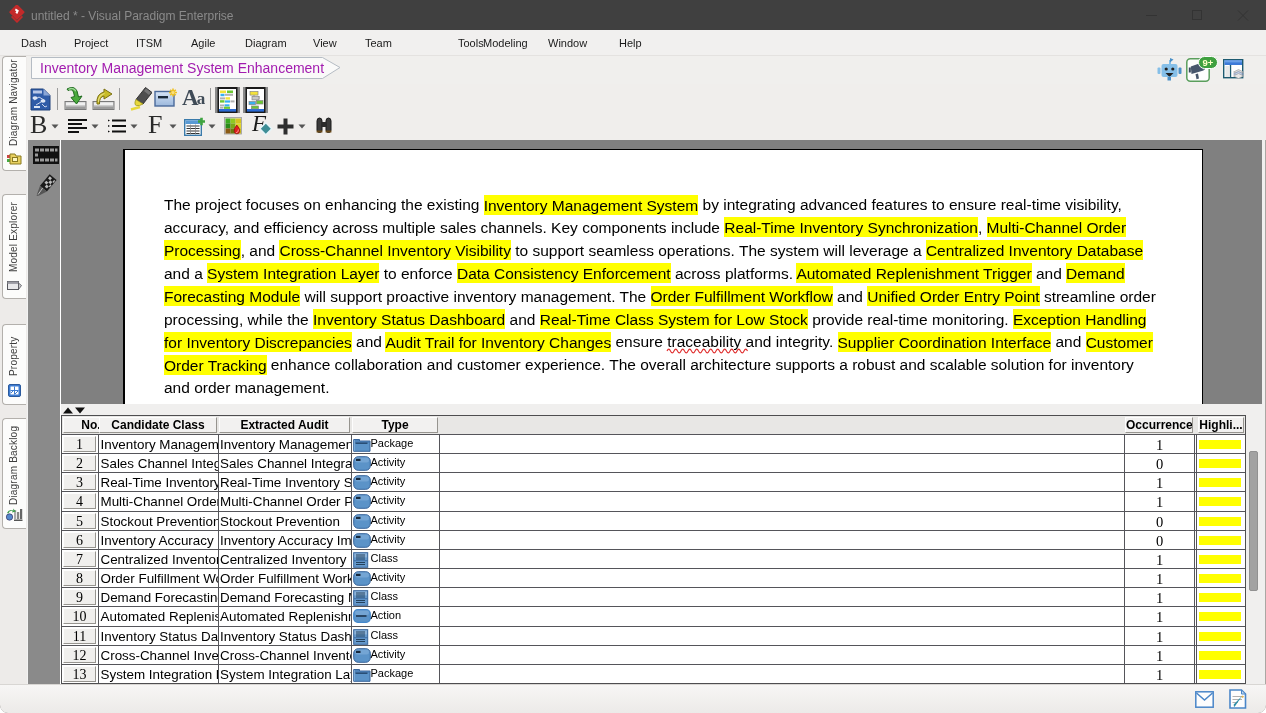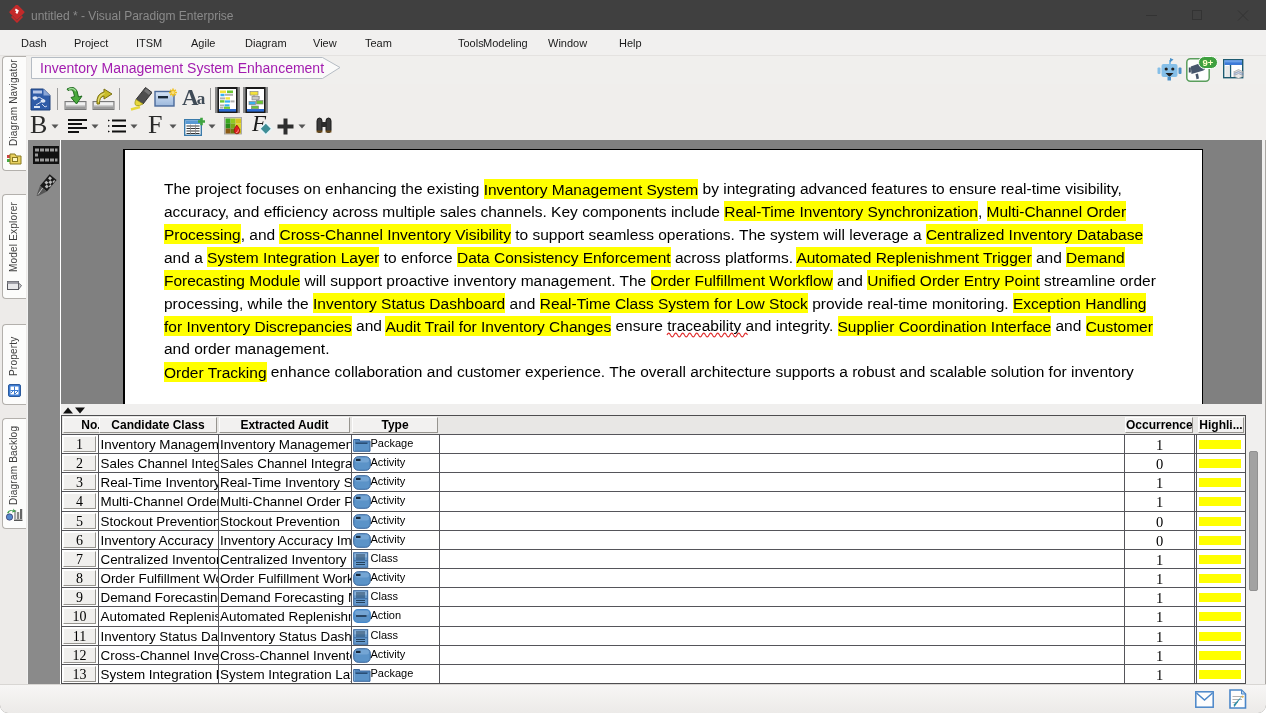--- a/index.html
+++ b/index.html
@@ -27,21 +27,21 @@
 
 
 #toolbar1 { position:absolute; left:27px; top:84px; width:1239px; height:30px; background:#f0eeec; }
 #toolbar2 { position:absolute; left:27px; top:114px; width:1239px; height:26px; background:#f0eeec; }
 .tsep { position:absolute; width:1px; background:#9b9b9b; }
 
 
 #strip { position:absolute; left:27px; top:140px; width:34px; height:544px; background:#8a8a8a; border-left:1px solid #f2f2f2; border-right:1px solid #fff; }
 #docview { position:absolute; left:61px; top:140px; width:1201px; height:264px; background:#808080; overflow:hidden; }
 #page { position:absolute; left:62px; top:9px; width:1080px; height:300px; background:#fff; border:1px solid #000; border-left:2px solid #000; border-bottom:none; }
-#doctext { position:absolute; left:39px; top:28px; font-size:15.5px; line-height:22.9px; color:#000; white-space:nowrap; }
+#doctext { position:absolute; left:39px; top:44px; font-size:15.5px; line-height:22.9px; color:#000; white-space:nowrap; }
 #doctext .hl { background:#ffff00; padding:1.5px 0; }
 #sq { position:relative; }
 #sq svg { position:absolute; left:0; bottom:-2.5px; }
 
 
 #tablepanel { position:absolute; left:61px; top:404px; width:1201px; height:280px; background:#f0efee; }
 #tbl { position:absolute; left:0; top:11px; width:1185px; height:269px; border:1px solid #4e4e50; background:#fff; overflow:hidden; }
 #thead { position:absolute; left:0; top:0; width:1183px; height:18px; background:#e8e7e5; }
 .hbtn { position:absolute; top:1px; height:16px; background:#f2f1f0; border-top:1px solid #fdfdfd; border-left:1px solid #fdfdfd; border-bottom:1px solid #96948f; border-right:1px solid #96948f; font-size:12px; font-weight:bold; color:#000; text-align:center; line-height:14px; overflow:hidden; white-space:nowrap; }
 .trow { position:absolute; left:0; width:1183px; height:19.15px; background:#fff; border-top:1px solid #55555a; }
@@ -329,22 +329,22 @@
       <div id="doctext">
         <div>The project focuses on enhancing the existing <span class="hl">Inventory Management System</span> by integrating advanced features to ensure real-time visibility,</div>
         <div>accuracy, and efficiency across multiple sales channels. Key components include <span class="hl">Real-Time Inventory Synchronization</span>, <span class="hl">Multi-Channel Order</span></div>
         <div><span class="hl">Processing</span>, and <span class="hl">Cross-Channel Inventory Visibility</span> to support seamless operations. The system will leverage a <span class="hl">Centralized Inventory Database</span></div>
         <div>and a <span class="hl">System Integration Layer</span> to enforce <span class="hl">Data Consistency Enforcement</span> across platforms. <span class="hl">Automated Replenishment Trigger</span> and <span class="hl">Demand</span></div>
         <div><span class="hl">Forecasting Module</span> will support proactive inventory management. The <span class="hl">Order Fulfillment Workflow</span> and <span class="hl">Unified Order Entry Point</span> streamline order</div>
         <div>processing, while the <span class="hl">Inventory Status Dashboard</span> and <span class="hl">Real-Time Class System for Low Stock</span> provide real-time monitoring. <span class="hl">Exception Handling</span></div>
         <div><span class="hl">for Inventory Discrepancies</span> and <span class="hl">Audit Trail for Inventory Changes</span> ensure <span id="sq">traceability<svg width="80" height="5" viewBox="0 0 80 5" style="overflow:visible">
                 <path d="M0 3 Q1.75 -0.8 3.5 3 Q5.25 6.8 7 3 Q8.75 -0.8 10.5 3 Q12.25 6.8 14 3 Q15.75 -0.8 17.5 3 Q19.25 6.8 21 3 Q22.75 -0.8 24.5 3 Q26.25 6.8 28 3 Q29.75 -0.8 31.5 3 Q33.25 6.8 35 3 Q36.75 -0.8 38.5 3 Q40.25 6.8 42 3 Q43.75 -0.8 45.5 3 Q47.25 6.8 49 3 Q50.75 -0.8 52.5 3 Q54.25 6.8 56 3 Q57.75 -0.8 59.5 3 Q61.25 6.8 63 3 Q64.75 -0.8 66.5 3 Q68.25 6.8 70 3 Q71.75 -0.8 73.5 3 Q75.25 6.8 77 3 Q78.75 -0.8 80.5 3" stroke="#e03030" stroke-width="1.1" fill="none"></path>
               </svg></span> and integrity. <span class="hl">Supplier Coordination Interface</span> and <span class="hl">Customer</span></div>
+        <div><span class="hl">Order Tracking</span> enhance collaboration and customer experience. The overall architecture supports a robust and scalable solution for inventory</div>
         <div>and order management.</div>
-        <div><span class="hl">Order Tracking</span> enhance collaboration and customer experience. The overall architecture supports a robust and scalable solution for inventory</div>
       </div>
     </div>
   </div>
   <div id="strip">
     <svg class="abs" style="left:5px; top:6px;" width="26" height="18" viewBox="0 0 26 18">
       <rect x="0" y="0" width="26" height="18" fill="#111"></rect>
       <g fill="#9a9a9a">
         <rect x="2" y="2.5" width="4" height="3"></rect>
           <rect x="7" y="2.5" width="4" height="3"></rect>
           <rect x="12" y="2.5" width="4" height="3"></rect>

